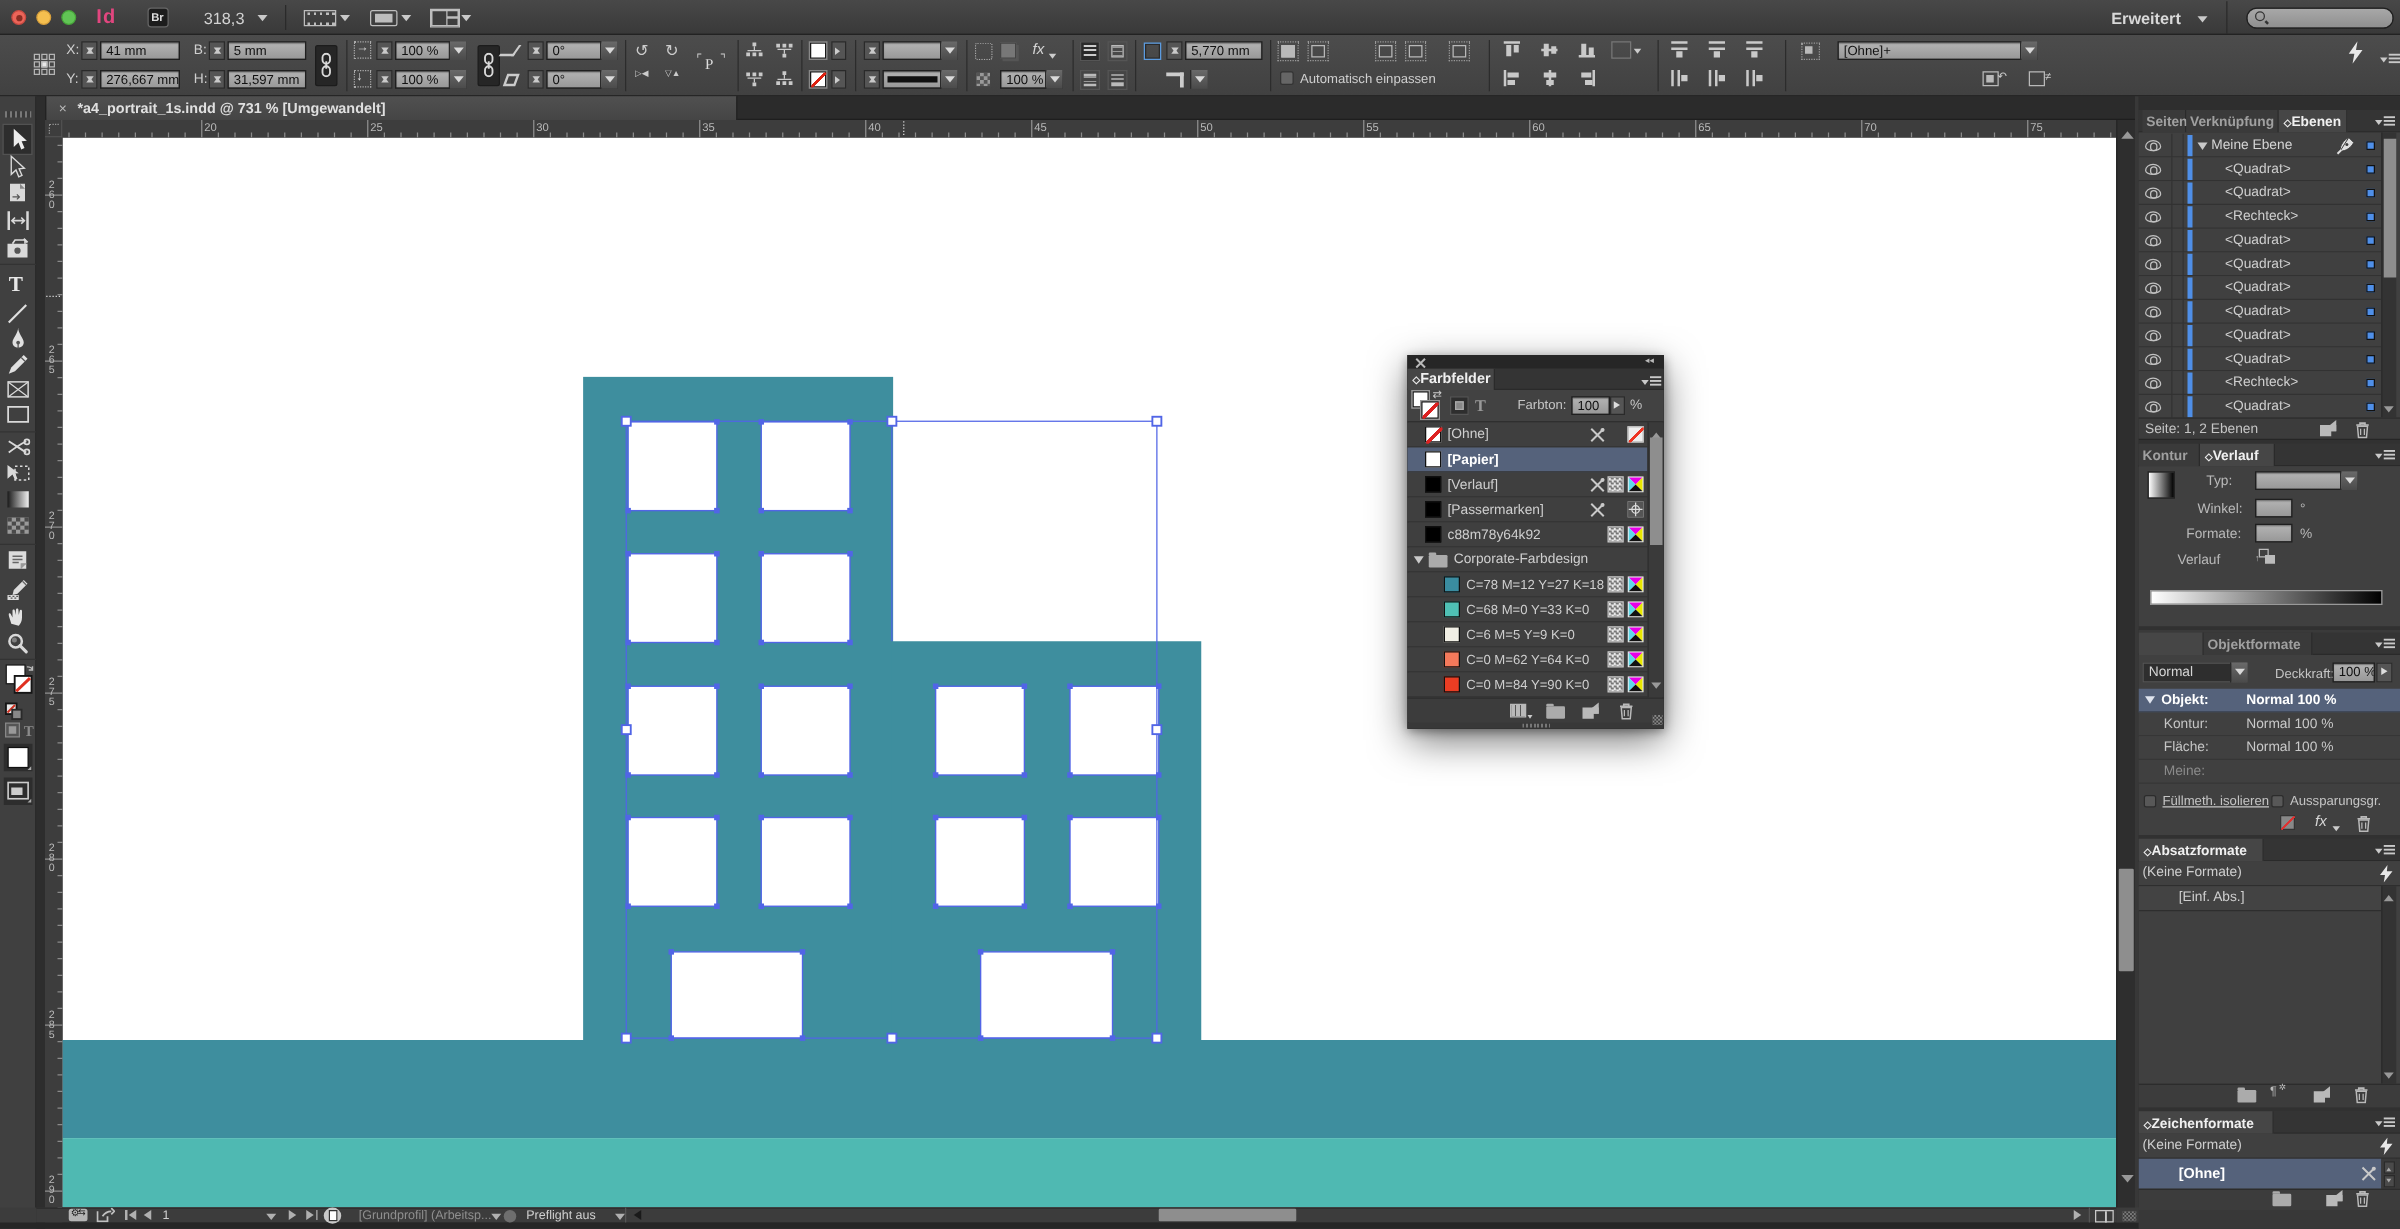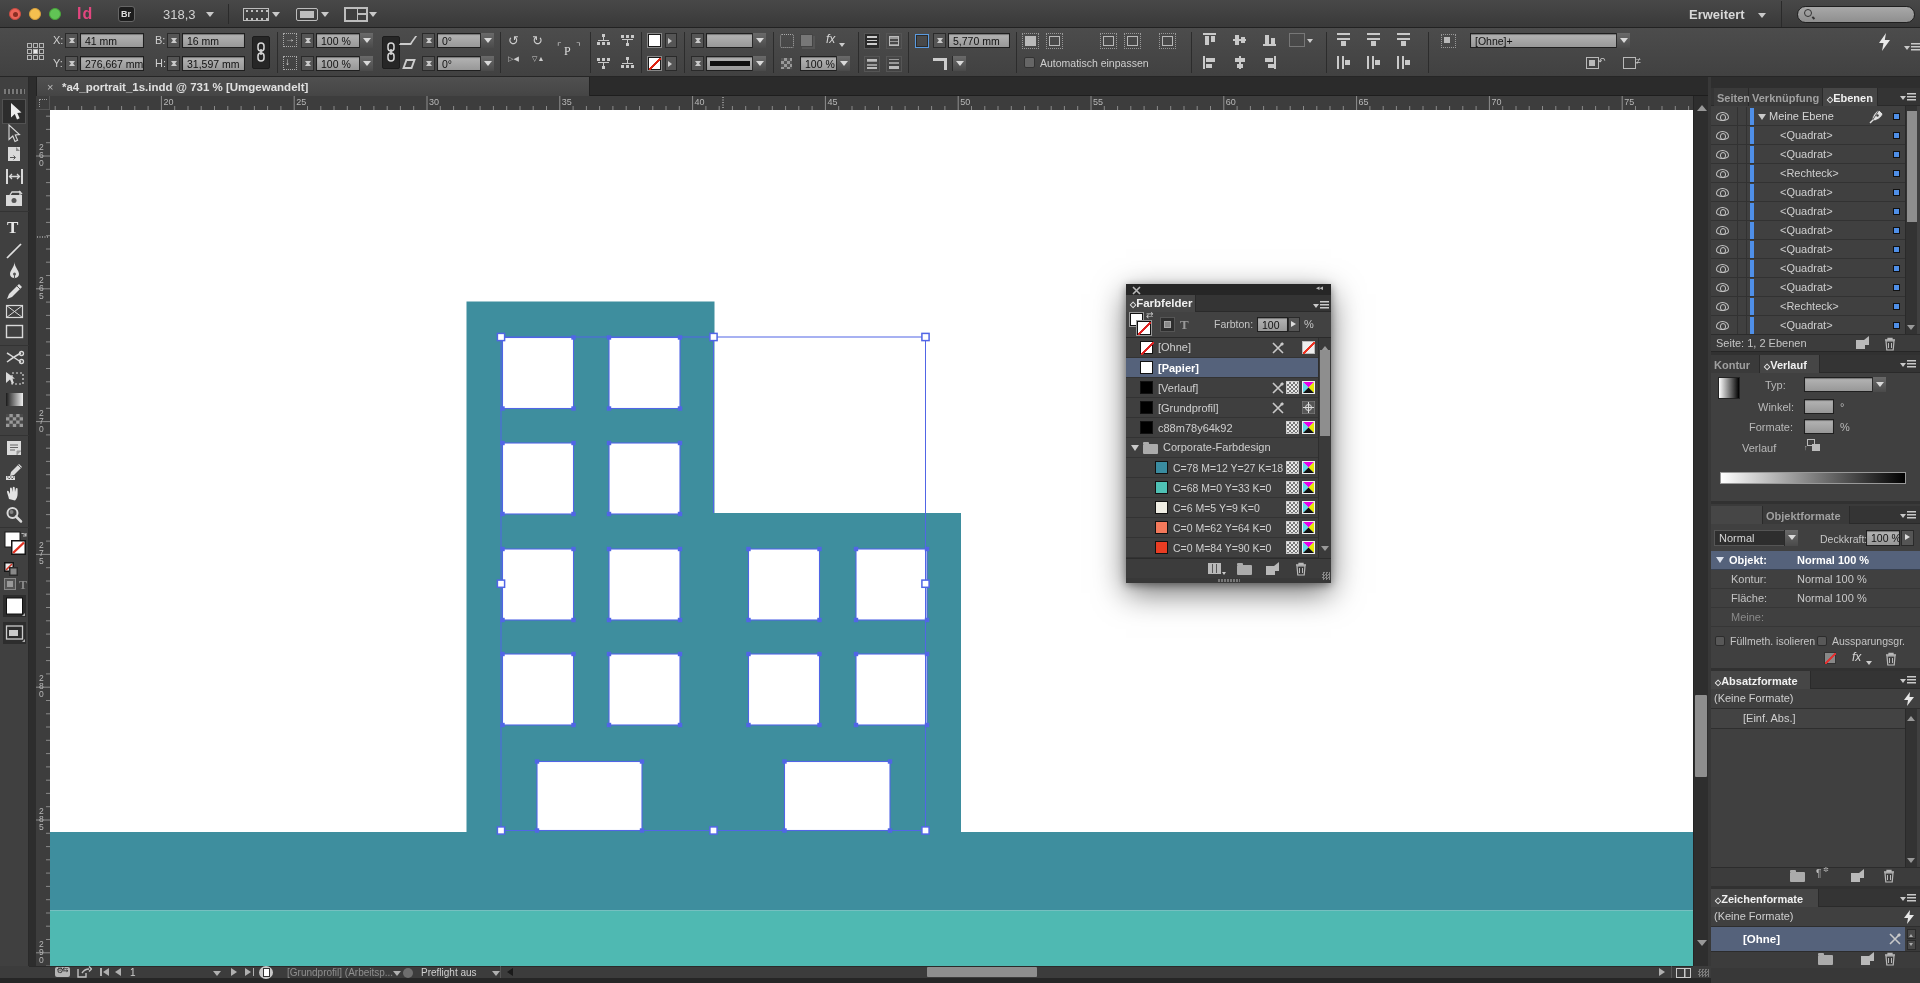--- a/index.html
+++ b/index.html
@@ -65,21 +65,21 @@
 <div class="txt" style="left:53px;top:34px;font-size:11px;color:#cfcfcf;">X:</div>
 <div class="txt" style="left:53px;top:57px;font-size:11px;color:#cfcfcf;">Y:</div>
 <div class="spin" style="left:65px;top:33px;width:13px;height:15px;"></div>
 <div class="spin" style="left:65px;top:56px;width:13px;height:15px;"></div>
 <div class="field" style="left:80px;top:33px;width:64px;height:15px;">41 mm</div>
 <div class="field" style="left:80px;top:56px;width:64px;height:15px;">276,667 mm</div>
 <div class="txt" style="left:155px;top:34px;font-size:11px;color:#cfcfcf;">B:</div>
 <div class="txt" style="left:155px;top:57px;font-size:11px;color:#cfcfcf;">H:</div>
 <div class="spin" style="left:167px;top:33px;width:13px;height:15px;"></div>
 <div class="spin" style="left:167px;top:56px;width:13px;height:15px;"></div>
-<div class="field" style="left:182px;top:33px;width:63px;height:15px;">16 mm</div>
+<div class="field" style="left:182px;top:33px;width:63px;height:15px;">5 mm</div>
 <div class="field" style="left:182px;top:56px;width:63px;height:15px;">31,597 mm</div>
 <div class="abs" style="left:252px;top:36px;width:18px;height:33px;background:#262626;border:1px solid #1c1c1c;border-radius:2px;"></div>
 <svg class="abs" style="left:255px;top:42px" width="12" height="20" viewBox="0 0 12 20">
     <rect x="3" y="1" width="6" height="8" rx="3" fill="none" stroke="#d9d9d9" stroke-width="1.5"></rect>
     <rect x="3" y="11" width="6" height="8" rx="3" fill="none" stroke="#d9d9d9" stroke-width="1.5"></rect>
     <path d="M6,7 V13" stroke="#d9d9d9" stroke-width="1.5"></path>
   </svg>
 <div class="sep" style="left:277px;top:32px;width:1px;height:41px;"></div>
 <div class="abs" style="left:283px;top:33px;width:14px;height:14px;border:1px dotted #aaa;"></div>
 <div class="txt" style="left:285px;top:33px;font-size:10px;color:#ddd;">→</div>
@@ -875,21 +875,21 @@
 <div class="txt" style="left:1797px;top:554px;font-size:11px;color:#ffffff;font-weight:bold;">Normal 100 %</div>
 <div class="abs" style="left:1711px;top:570px;width:209px;height:19px;background:#404040;border-bottom:1px solid #363636;"></div>
 <div class="txt" style="left:1731px;top:573px;font-size:11px;color:#c5c5c5;">Kontur:</div>
 <div class="txt" style="left:1797px;top:573px;font-size:11px;color:#c9c9c9;">Normal 100 %</div>
 <div class="abs" style="left:1711px;top:589px;width:209px;height:19px;background:#404040;border-bottom:1px solid #363636;"></div>
 <div class="txt" style="left:1731px;top:592px;font-size:11px;color:#c5c5c5;">Fläche:</div>
 <div class="txt" style="left:1797px;top:592px;font-size:11px;color:#c9c9c9;">Normal 100 %</div>
 <div class="abs" style="left:1711px;top:608px;width:209px;height:19px;background:#404040;border-bottom:1px solid #363636;"></div>
 <div class="txt" style="left:1731px;top:611px;font-size:11px;color:#8a8a8a;">Meine:</div>
 <div class="abs" style="left:1715px;top:636px;width:10px;height:10px;background:#585858;border:1px solid #2c2c2c;border-radius:2px;"></div>
-<div class="txt" style="left:1730px;top:635px;font-size:10.5px;color:#c5c5c5;">Füllmeth. isolieren</div>
+<div class="txt" style="left:1730px;top:635px;font-size:10.5px;color:#c5c5c5;text-decoration:underline;">Füllmeth. isolieren</div>
 <div class="abs" style="left:1817px;top:636px;width:10px;height:10px;background:#585858;border:1px solid #2c2c2c;border-radius:2px;"></div>
 <div class="txt" style="left:1832px;top:635px;font-size:10.5px;color:#c5c5c5;">Aussparungsgr.</div>
 <div class="abs" style="left:1824px;top:652px;width:12px;height:12px;background:#888;border:1px solid #333;"></div>
 <div class="abs" style="left:1824.5px;top:652.5px;width:11px;height:11px;background:linear-gradient(to bottom right,transparent 44%,#d33 44% 56%,transparent 56%);"></div>
 <div class="txt" style="left:1852px;top:650px;font-size:12px;color:#d5d5d5;font-style:italic;">fx</div>
 <div class="abs" style="left:1866px;top:661px;width:0px;height:0px;border:3px solid transparent;border-top:4px solid #ccc;"></div>
 <svg class="abs" style="left:1884px;top:652px" width="14" height="14" viewBox="0 0 14 14">
     <path d="M2,3 h10 M5,3 V1.5 h4 V3" stroke="#b9b9b9" stroke-width="1.3" fill="none"></path>
     <path d="M3,4 h8 l-0.8,9 h-6.4 Z" fill="none" stroke="#b9b9b9" stroke-width="1.2"></path>
     <path d="M5.5,6 v5 M8.5,6 v5" stroke="#b9b9b9" stroke-width="1"></path>
@@ -1000,21 +1000,21 @@
 <div class="abs" style="left:1286px;top:381px;width:13px;height:13px;background:repeating-conic-gradient(#777 0 25%,#e8e8e8 0 50%) 0 0/4px 4px;border:1px solid #ccc;"></div>
 <svg class="abs" style="left:1302px;top:381px" width="13" height="13" viewBox="0 0 13 13">
     <rect width="13" height="13" fill="#eee"></rect>
     <path d="M1,1 H12 L6.5,6.5 Z" fill="#e800e8"></path>
     <path d="M1,1 L6.5,6.5 L1,12 Z" fill="#5fd8e8"></path>
     <path d="M12,1 L12,12 L6.5,6.5 Z" fill="#e8e800"></path>
     <path d="M1,12 H12 L6.5,6.5 Z" fill="#111"></path>
   </svg>
 <div class="abs" style="left:1126px;top:398px;width:192px;height:20px;background:#3f3f3f;border-bottom:1px solid #333;"></div>
 <div class="abs" style="left:1140px;top:401px;width:13px;height:13px;background:#000;border:1px solid #111;"></div>
-<div class="txt" style="left:1158px;top:402px;font-size:11px;color:#cfcfcf;">[Grundprofil]</div>
+<div class="txt" style="left:1158px;top:402px;font-size:11px;color:#cfcfcf;">[Passermarken]</div>
 <svg class="abs" style="left:1271px;top:401px" width="14" height="14" viewBox="0 0 14 14">
     <path d="M2,2 L12,12 M12,2 L2,12" stroke="#c9c9c9" stroke-width="1.6"></path>
     <circle cx="11" cy="3" r="1.6" fill="#c9c9c9"></circle>
   </svg>
 <svg class="abs" style="left:1302px;top:401px" width="13" height="13" viewBox="0 0 13 13">
     <rect width="13" height="13" fill="#555" stroke="#888"></rect>
     <circle cx="6.5" cy="6.5" r="3" fill="none" stroke="#ddd"></circle>
     <path d="M6.5,1 V12 M1,6.5 H12" stroke="#ddd" stroke-width="1"></path>
   </svg>
 <div class="abs" style="left:1126px;top:418px;width:192px;height:20px;background:#3f3f3f;border-bottom:1px solid #333;"></div>

